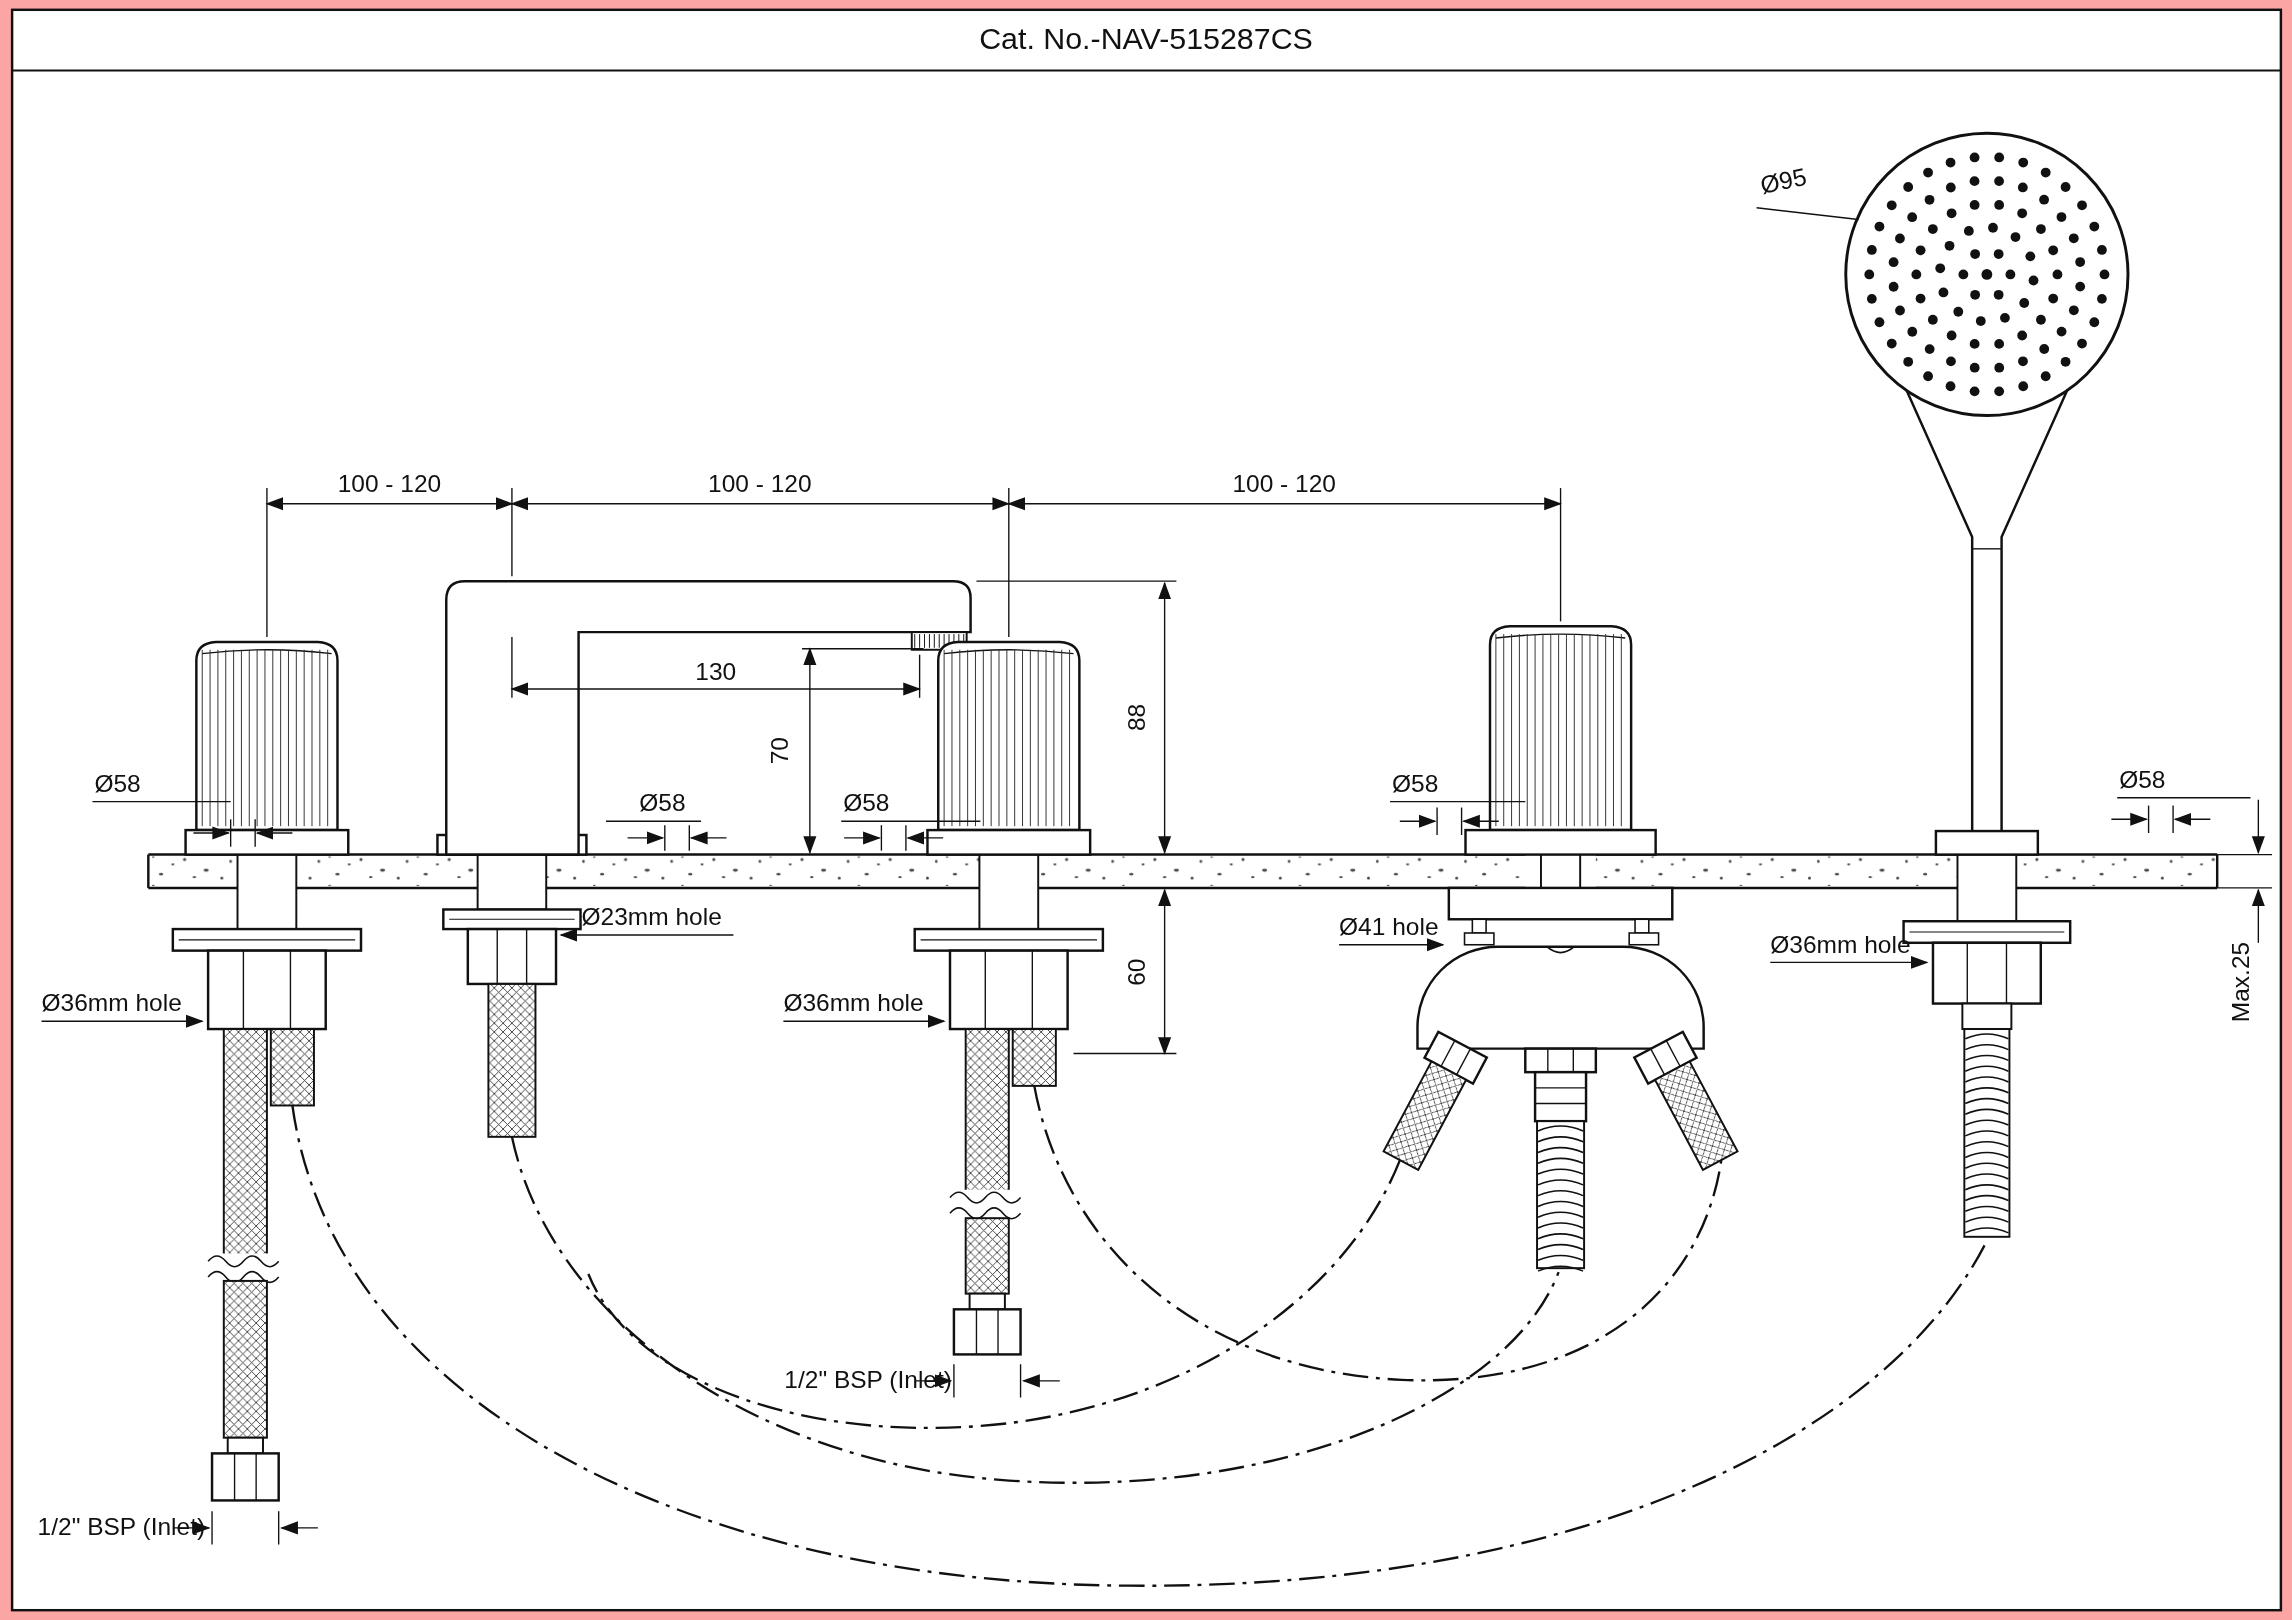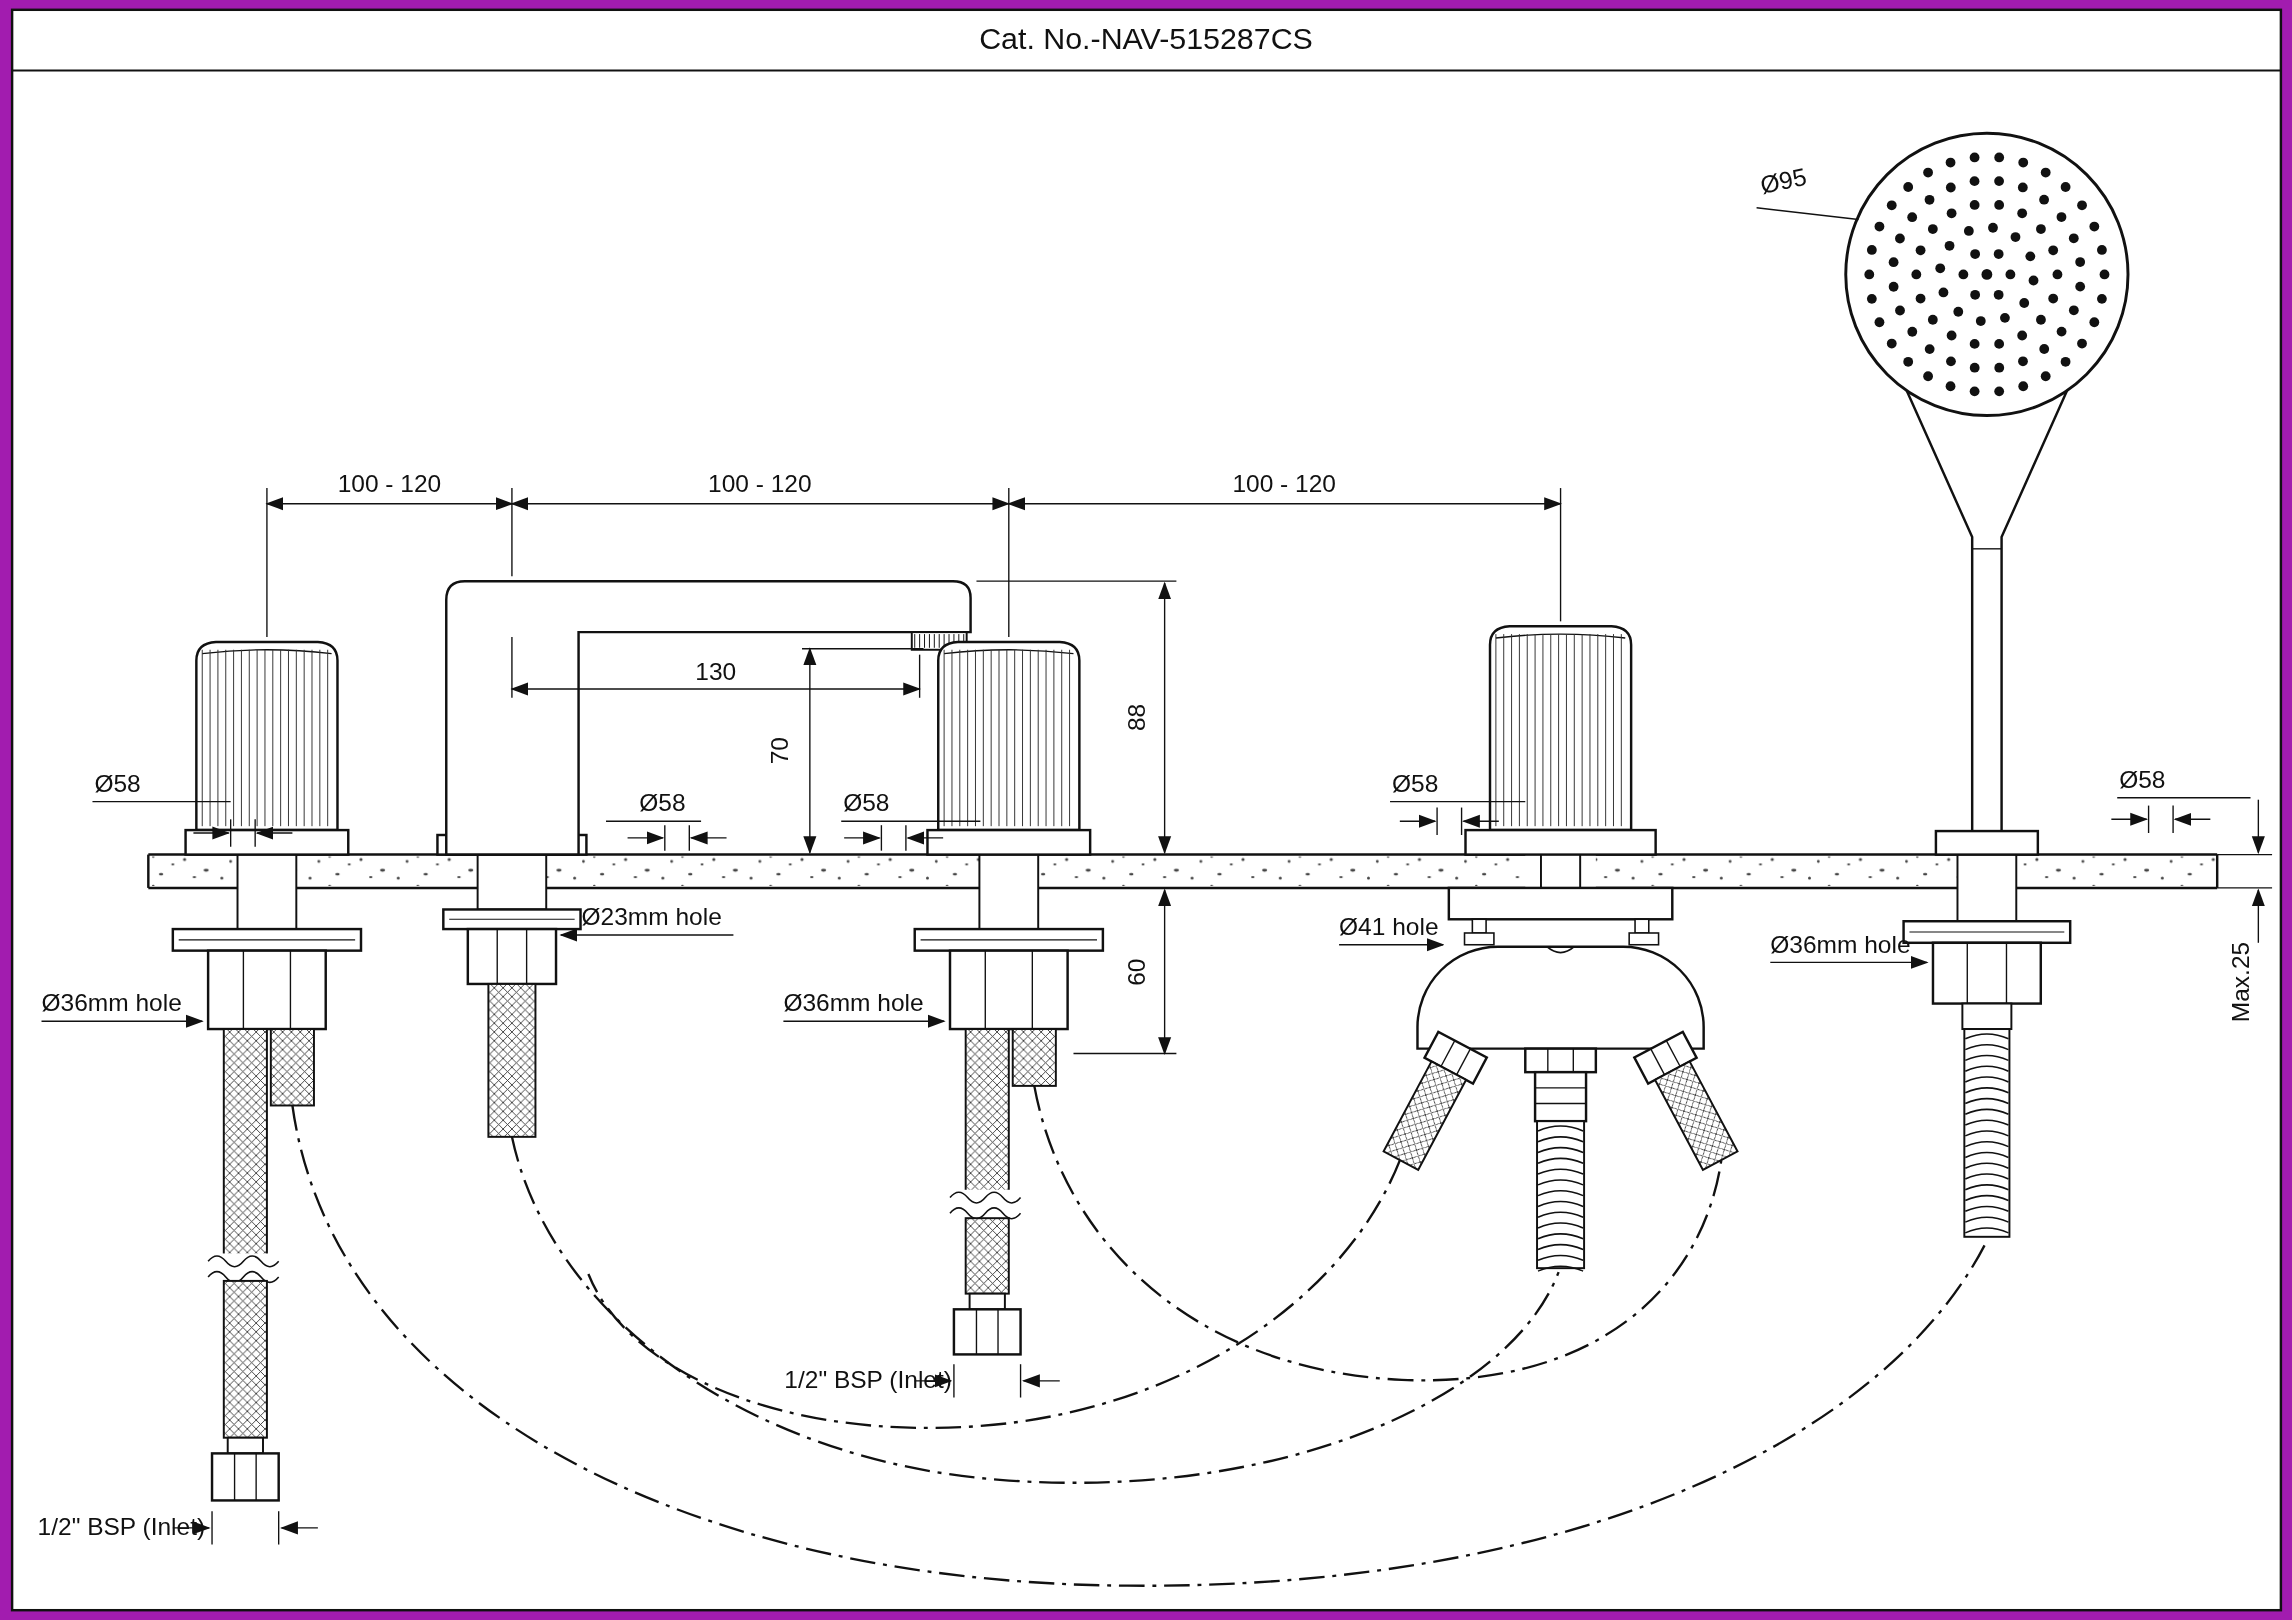--- a/index.html
+++ b/index.html
@@ -1,16 +1,16 @@
 <!DOCTYPE html>
 <html><head>
 <meta charset="utf-8">
 <style>
   html,body{margin:0;padding:0;background:#fff;}
-  .page{position:relative;width:2293px;height:1620px;background:#a21caf;overflow:hidden;}
+  .page{position:relative;width:2293px;height:1620px;background:#fca5a5;overflow:hidden;}
   svg{display:block;}
   text{font-family:"Liberation Sans","DejaVu Sans",sans-serif;fill:#111;}
   .t-title{font-size:31px;}
   .t-dim{font-size:25px;}
   .ln{stroke:#111;}
 </style>
 </head>
 <body>
 
 <div class="page">

